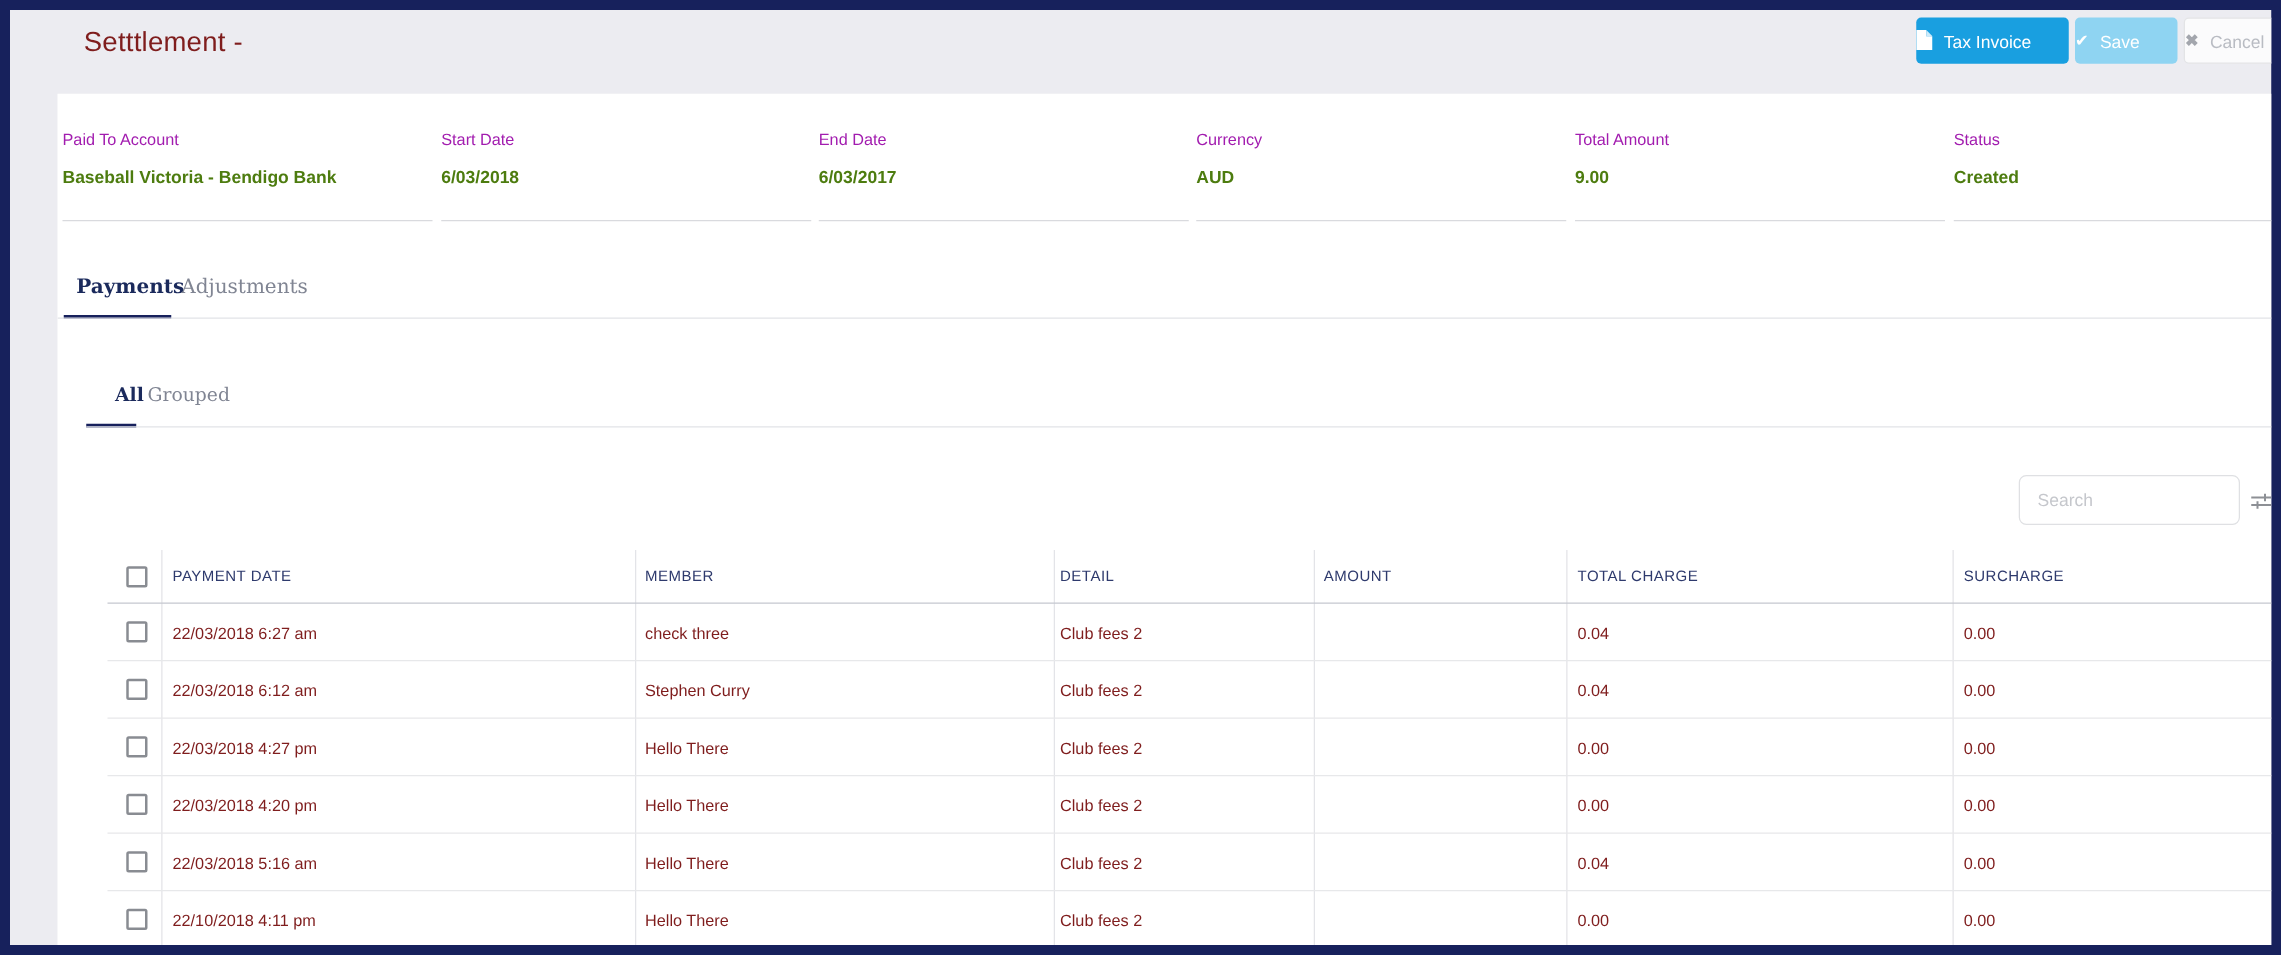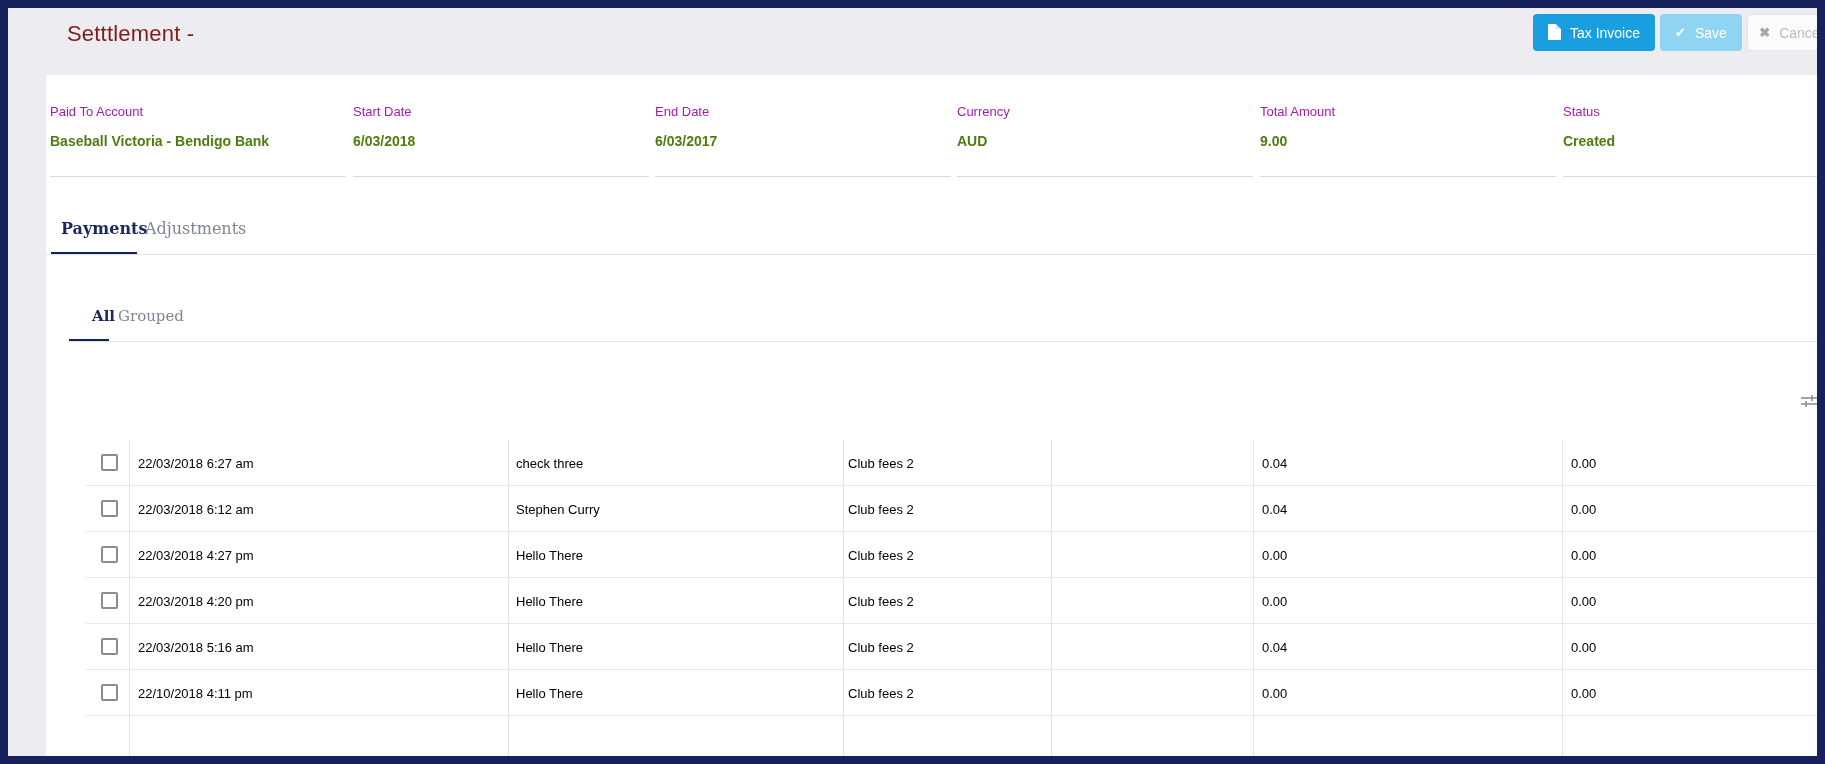--- a/index.html
+++ b/index.html
@@ -13,21 +13,21 @@
     font-family:"Liberation Sans", sans-serif;
   }
   
   .page-title {
     position:absolute; left:59px; top:13px;
     font-size:22px; font-weight:400; color:#7f1d1d;
     letter-spacing:0.2px;
   }
   .btn {
     position:absolute; top:6px; height:37px;
-    display:flex; align-items:center; justify-content:center;
+    display:flex; align-items:center; 
     gap:9px; border-radius:4px; font-size:14px; cursor:pointer;
     white-space:nowrap;
   }
   .btn-primary   { left:1525px; width:122px; background:#199fe0; color:#ffffff; }
   .btn-secondary { left:1652px; width:82px;  background:#8fd4f2; color:#ffffff; }
   .btn-ghost     { left:1739px; width:88px;  background:#fbfbfc; color:#b9bcc3;
                    border:1px solid #e3e4e6; }
   .btn .glyph { font-size:13px; line-height:1; }
   .btn-ghost .glyph { color:#a3a6ad; font-weight:bold; }
   
@@ -64,21 +64,21 @@
   }
   .search-box::placeholder { color:#c5c7cc; }
   .filter-ic { position:absolute; left:1754px; top:317px; width:18px; height:18px; cursor:pointer; }
   
   .table { position:absolute; left:40px; top:365px; width:1733px; height:319px; }
   .vsep  { position:absolute; top:0; bottom:0; width:1px; background:#e3e4e8; }
   .v0{left:43px;} .v1{left:422px;} .v2{left:757px;} .v3{left:965px;} .v4{left:1167px;} .v5{left:1476px;}
   .thead { position:relative; height:43px; border-bottom:1px solid #c5c8cf; }
   .hcell { position:absolute; top:14px; font-size:12px; color:#2e3a6d; letter-spacing:0.4px; white-space:nowrap; }
   .trow  { position:relative; height:46px; border-bottom:1px solid #e7e8ea; background:#fff0; }
-  .tcell { position:absolute; top:16px; font-size:13px; color:#000000; white-space:nowrap; }
+  .tcell { position:absolute; top:16px; font-size:13px; color:#7f1d1d; white-space:nowrap; }
   .c-date{left:52px;} .c-member{left:430px;} .c-detail{left:762px;}
   .c-amount{left:973px;} .c-charge{left:1176px;} .c-surcharge{left:1485px;}
   .cbx {
     position:absolute; left:15px; width:17px; height:17px;
     border:2px solid #898c92; border-radius:2px; background:#fff; cursor:pointer;
   }
   .thead .cbx { top:13px; }
   .trow  .cbx { top:14px; }
 </style>
 </head>
@@ -144,39 +144,49 @@
     <div class="tab tab-active" style="left:15px;">Payments</div>
     <div class="tab tab-inactive" style="left:99px;">Adjustments</div>
     <div class="tab-marker"></div>
     <div class="tabs-line"></div>
 
     <div class="subtab tab-active" style="left:46px;">All</div>
     <div class="subtab tab-inactive" style="left:72px;">Grouped</div>
     <div class="subtab-marker"></div>
     <div class="subtabs-line"></div>
 
+    <input class="search-box" type="text" placeholder="Search" style="">
     <div class="filter-ic">
       <svg width="18" height="18" viewBox="0 0 18 18">
         <g stroke="#8d9095" stroke-width="1.6">
           <line x1="1" y1="6" x2="17" y2="6"></line>
           <line x1="1" y1="12" x2="17" y2="12"></line>
           <line x1="12" y1="3" x2="12" y2="9"></line>
           <line x1="6" y1="9" x2="6" y2="15"></line>
         </g>
       </svg>
     </div>
 
     <div class="table">
       <div class="vsep v0"></div>
       <div class="vsep v1"></div>
       <div class="vsep v2"></div>
       <div class="vsep v3"></div>
       <div class="vsep v4"></div>
       <div class="vsep v5"></div>
 
+      <div class="thead">
+        <div class="cbx"></div>
+        <div class="hcell c-date">PAYMENT DATE</div>
+        <div class="hcell c-member">MEMBER</div>
+        <div class="hcell c-detail">DETAIL</div>
+        <div class="hcell c-amount">AMOUNT</div>
+        <div class="hcell c-charge">TOTAL CHARGE</div>
+        <div class="hcell c-surcharge">SURCHARGE</div>
+      </div>
 
       <div class="trow">
         <div class="cbx"></div>
         <div class="tcell c-date">22/03/2018 6:27 am</div>
         <div class="tcell c-member">check three</div>
         <div class="tcell c-detail">Club fees 2</div>
         <div class="tcell c-amount"></div>
         <div class="tcell c-charge">0.04</div>
         <div class="tcell c-surcharge">0.00</div>
       </div>

